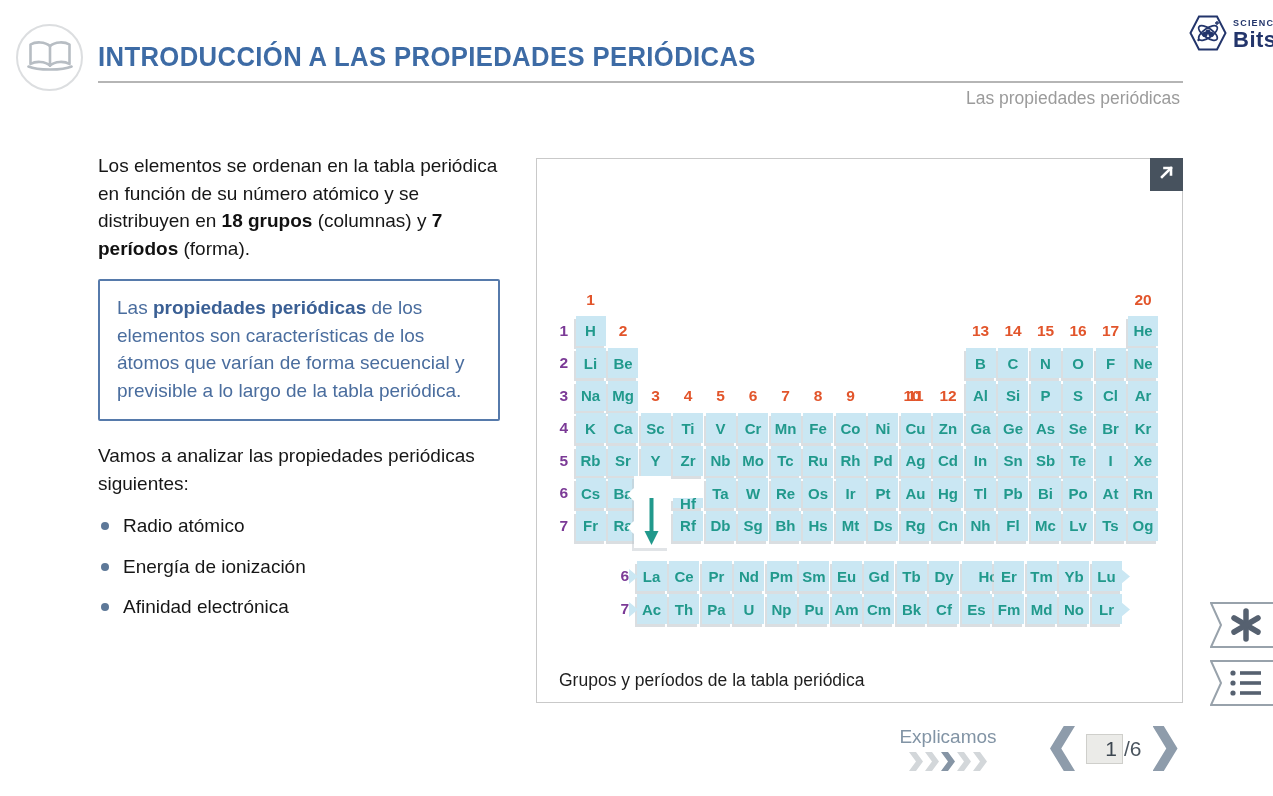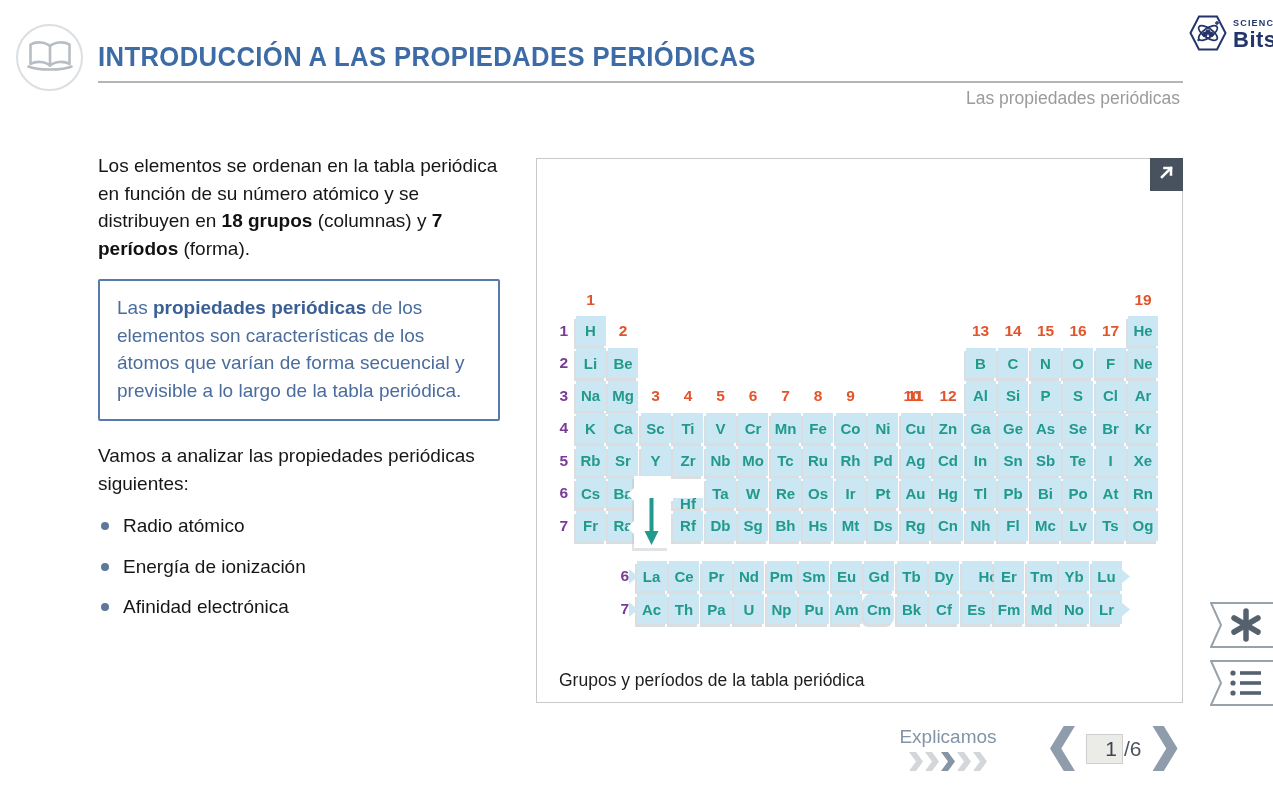--- a/index.html
+++ b/index.html
@@ -179,21 +179,21 @@
         <svg width="17" height="17" viewBox="0 0 17 17" fill="none" stroke="#fff" stroke-width="2.6" stroke-linecap="square">
           <path d="M4 13 L13 4"></path>
             <path d="M6.5 4 H13 V10.5"></path>
         </svg>
       </span>
     </div>
 
 
     <div class="ptable" id="ptable">
         <div class="gp-label" style="grid-area: 1 / 2;">1</div>
-        <div class="gp-label" style="grid-area: 1 / 19;">19</div>
+        <div class="gp-label" style="grid-area: 1 / 19;">20</div>
         <div class="gp-label" style="grid-area: 2 / 3;">2</div>
         <div class="gp-label" style="grid-area: 2 / 14;">13</div>
         <div class="gp-label" style="grid-area: 2 / 15;">14</div>
         <div class="gp-label" style="grid-area: 2 / 16;">15</div>
         <div class="gp-label" style="grid-area: 2 / 17;">16</div>
         <div class="gp-label" style="grid-area: 2 / 18;">17</div>
         <div class="gp-label" style="grid-area: 4 / 4;">3</div>
         <div class="gp-label" style="grid-area: 4 / 5;">4</div>
         <div class="gp-label" style="grid-area: 4 / 6;">5</div>
         <div class="gp-label" style="grid-area: 4 / 7;">6</div>
@@ -325,21 +325,21 @@
         <div class="el" style="grid-area: 1 / 15;">Yb</div>
         <div class="el" style="grid-area: 1 / 16;">Lu</div>
         <div class="pd-label" style="grid-area: 2 / 1;">7</div>
         <div class="el" style="grid-area: 2 / 2;">Ac</div>
         <div class="el" style="grid-area: 2 / 3;">Th</div>
         <div class="el" style="grid-area: 2 / 4;">Pa</div>
         <div class="el" style="grid-area: 2 / 5;">U</div>
         <div class="el" style="grid-area: 2 / 6;">Np</div>
         <div class="el" style="grid-area: 2 / 7;">Pu</div>
         <div class="el" style="grid-area: 2 / 8;">Am</div>
-        <div class="el" style="grid-area: 2 / 9; border-radius: 6px;">Cm</div>
+        <div class="el" style="grid-area: 2 / 9;">Cm</div>
         <div class="el" style="grid-area: 2 / 10;">Bk</div>
         <div class="el" style="grid-area: 2 / 11;">Cf</div>
         <div class="el" style="grid-area: 2 / 12;">Es</div>
         <div class="el" style="grid-area: 2 / 13;">Fm</div>
         <div class="el" style="grid-area: 2 / 14;">Md</div>
         <div class="el" style="grid-area: 2 / 15;">No</div>
         <div class="el" style="grid-area: 2 / 16;">Lr</div>
       </div>
     <div class="ftip" style="left:92px; top:410px;"></div>
     <div class="ftip" style="left:92px; top:443px;"></div>

